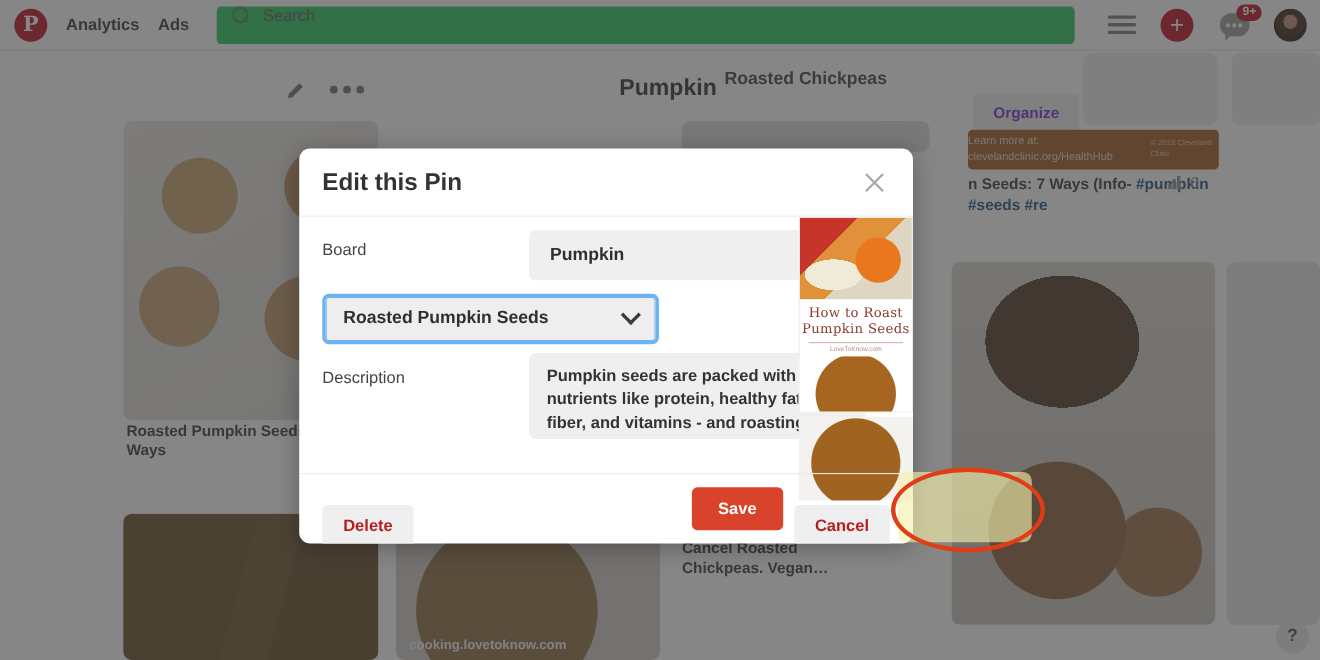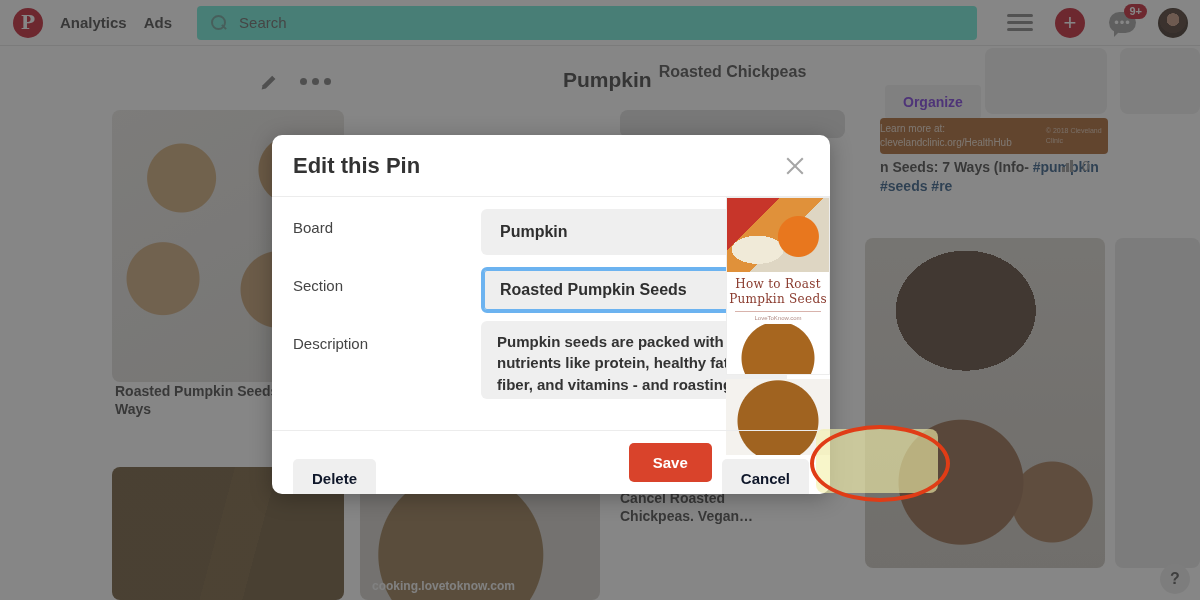--- a/index.html
+++ b/index.html
@@ -26,22 +26,22 @@
     display: flex; align-items: center; justify-content: center;
     color: #fff; font-size: 19px; font-weight: bold;
     font-family: "DejaVu Serif", serif; line-height: 1;
   }
   .nav-link {
     font-size: 15px; font-weight: bold; color: #333;
     margin-left: 17px; white-space: nowrap;
   }
   .searchbox {
     margin-left: 25px; width: 780px; height: 34px;
-    background: #5eead4; border-radius: 4px;
-    display: flex; align-items: center; padding-left: 14px;
+    background: #22c55e; border-radius: 4px;
+    display: flex; padding-left: 14px;
   }
   .search-ico { width: 16px; height: 16px; position: relative; margin-right: 12px; opacity: .55;}
   .search-ico::before {
     content: ""; position: absolute; left: 0; top: 0;
     width: 11px; height: 11px; border: 2px solid #555; border-radius: 50%;
   }
   .search-ico::after {
     content: ""; position: absolute; left: 10px; top: 11px;
     width: 6px; height: 2px; background: #555; transform: rotate(45deg);
   }
@@ -261,21 +261,21 @@
 
   .modal-foot {
     position: absolute; left: 0; bottom: 0; width: 100%; height: 64px;
     border-top: 1px solid #ececec; display: flex; align-items: center;
     padding: 0 21px;
   }
   .btn {
     padding: 11px 19px; border-radius: 5px; font-size: 15px; font-weight: bold;
     cursor: pointer; border: none; font-family: inherit;
   }
-  .btn-grey { background: #efefef; color: #0f172a; margin-top: 32px; }
+  .btn-grey { background: #efefef; color: #b91c1c; margin-top: 32px; }
   .btn-save { background: #d9432b; color: #fff; padding: 11px 24px; }
   .foot-right { margin-left: auto; display: flex; align-items: center; gap: 10px; }
 
   
   .annot {
     position: absolute; left: 810px; top: 425px; width: 140px; height: 77px;
     pointer-events: none;
   }
   .annot-fill {
     position: absolute; left: 6px; top: 4px; width: 122px; height: 64px;
@@ -375,21 +375,20 @@
         <div class="row-label">Board</div>
         <div class="field">
           <div class="select-box">
             <span>Pumpkin</span>
             <span class="chev"></span>
           </div>
         </div>
       </div>
 
       <div class="row">
-        <div class="row-label">Section</div>
         <div class="field">
           <div class="select-box focused">
             <span>Roasted Pumpkin Seeds</span>
             <span class="chev"></span>
           </div>
         </div>
       </div>
 
       <div class="row">
         <div class="row-label">Description</div>

